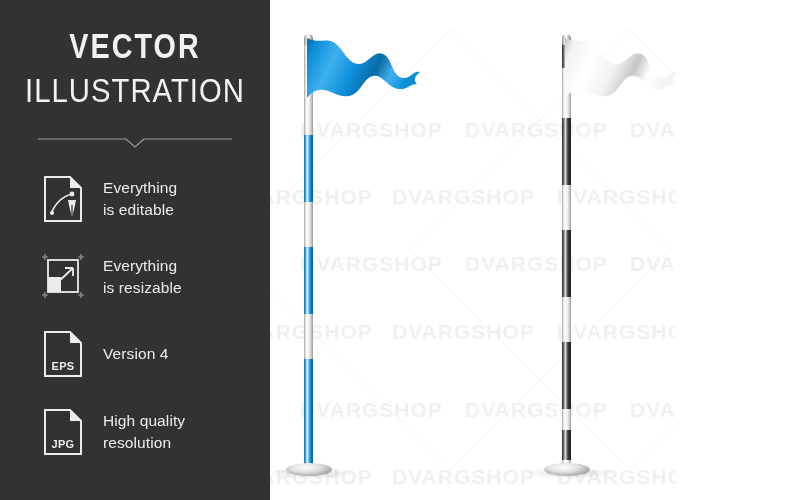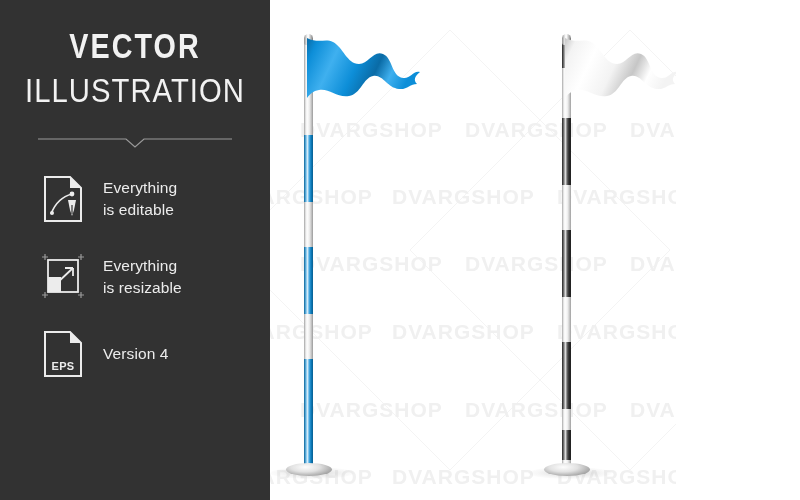--- a/index.html
+++ b/index.html
@@ -171,20 +171,29 @@
         <svg width="46" height="50" viewBox="0 0 46 50">
           <path d="M5 3 H30 L41 14 V47 H5 Z" fill="none" stroke="#ececec" stroke-width="2"></path>
           <path d="M30 3 V14 H41 Z" fill="#ececec"></path>
         </svg>
         <span class="doc-badge">EPS</span>
       </span>
       <span class="feat-label">Version 4</span>
     </div>
 
     <div class="feature" id="feature-3">
+      <span class="feat-icon">
+        <svg width="46" height="50" viewBox="0 0 46 50">
+          <path d="M5 3 H30 L41 14 V47 H5 Z" fill="none" stroke="#ececec" stroke-width="2"></path>
+          <path d="M30 3 V14 H41 Z" fill="#ececec"></path>
+        </svg>
+        <span class="doc-badge">JPG</span>
+      </span>
+      <span class="feat-label">High quality
+resolution</span>
     </div>
   </div>
 
   <div id="canvas">
     <svg id="guides" width="530" height="500" viewBox="0 0 530 500">
       <path d="M-40 250 L180 30 L400 250 L180 470 Z" fill="none" stroke="#f4f4f4" stroke-width="1"></path>
       <path d="M140 250 L360 30 L580 250 L360 470 Z" fill="none" stroke="#f4f4f4" stroke-width="1"></path>
     </svg>
     <div id="watermark-layer">
         <div class="wm" style="left: 30px; top: 118px;">DVARGSHOP</div>

